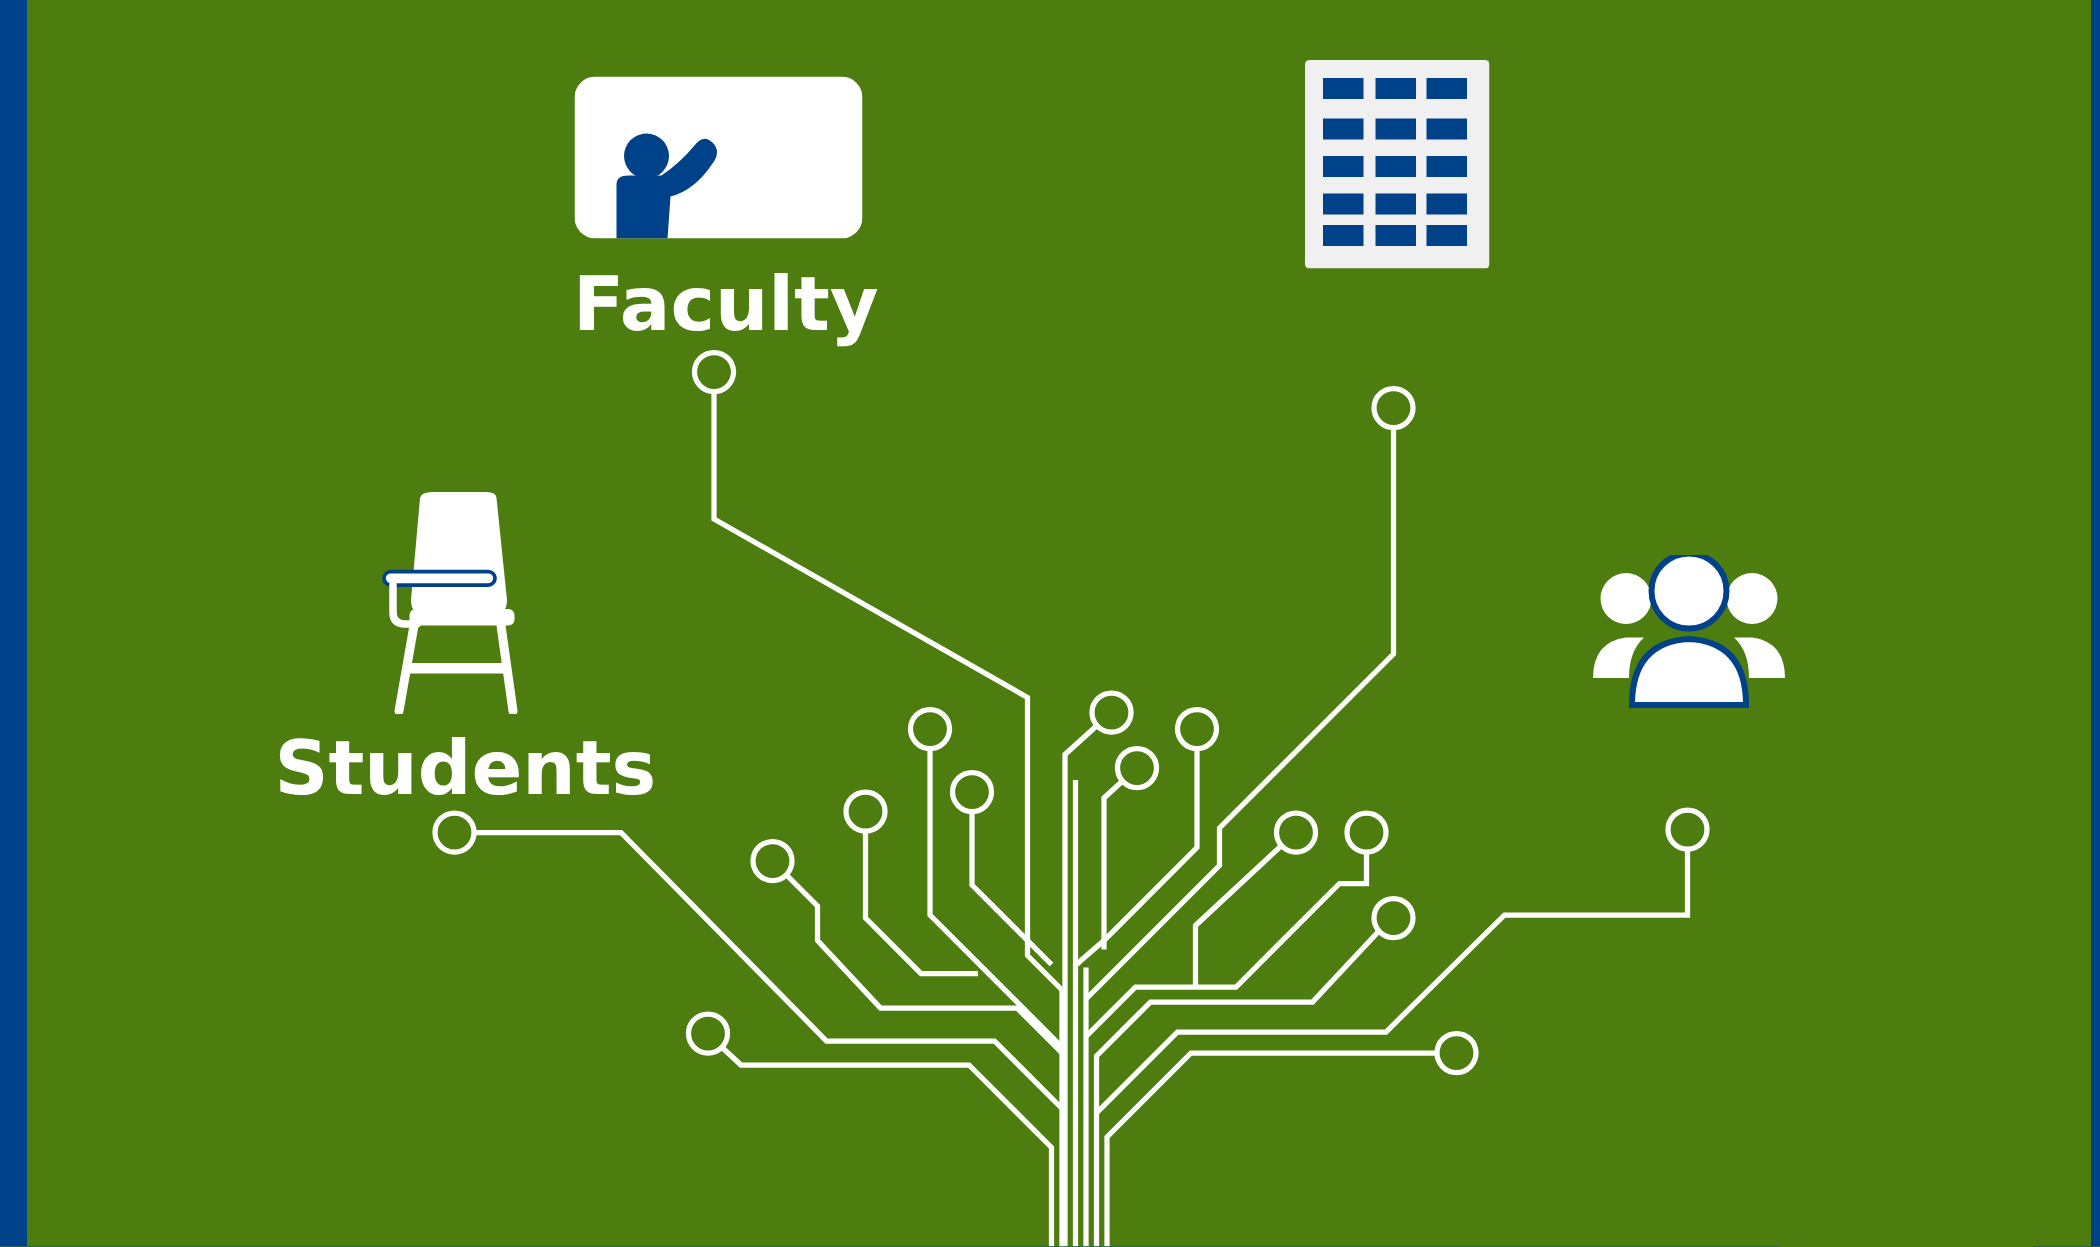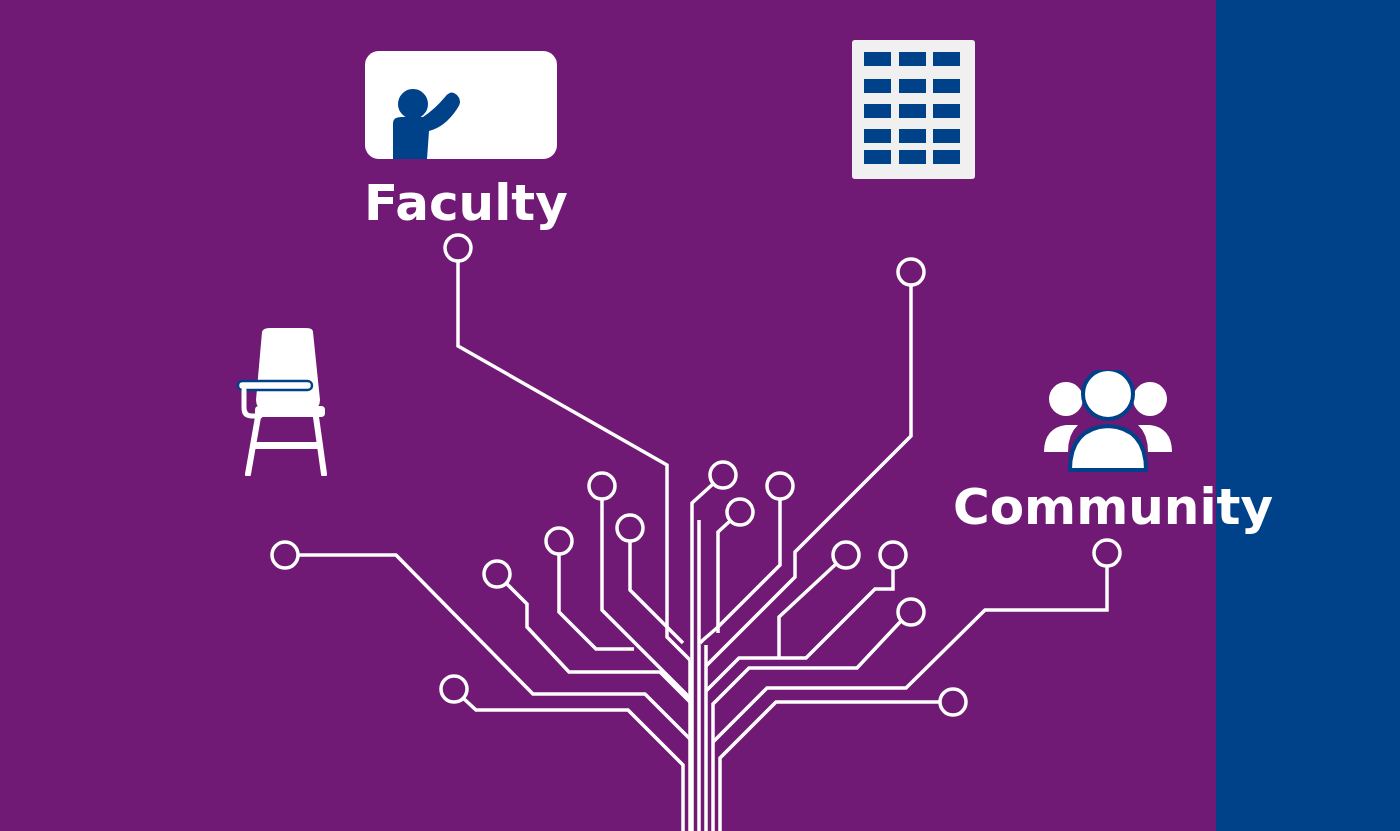--- a/index.html
+++ b/index.html
@@ -1,17 +1,17 @@
 <!DOCTYPE html>
 <html><head>
 <meta charset="utf-8">
 <style>
   html, body { margin: 0; padding: 0; }
   body { width: 1400px; height: 831px; overflow: hidden; background: #00428a; font-family: "DejaVu Sans", sans-serif; }
-  .stage { position: relative; width: 1216px; height: 831px; background: #701a75; }
+  .stage { position: relative; width: 1376px; height: 831px; background: #4d7c0f; margin-left: 18px; }
   svg.circuit { position: absolute; left: 0; top: 0; }
   .label { position: absolute; color: #ffffff; font-weight: bold; font-size: 50px; letter-spacing: 0px; line-height: 1; white-space: nowrap; }
   .icon { position: absolute; }
 </style>
 </head>
 <body>
 
 <div class="stage">
 
   <svg class="circuit" width="1400" height="831" viewBox="0 0 1400 831" fill="none" stroke="#ffffff" stroke-width="3.5" stroke-linejoin="miter">
@@ -113,26 +113,26 @@
 
   <svg class="icon" style="left:236px; top:328px;" width="92" height="148" viewBox="0 0 92 148">
     <path d="M26 4 Q27 0 34 0 L70 0 Q77 0 77 4 L84 72 Q84 82 74 82 L30 82 Q20 82 20 72 Z" fill="#ffffff"></path>
     <rect x="2" y="53" width="74" height="9" rx="4.5" fill="#ffffff" stroke="#00428a" stroke-width="2.5"></rect>
     <path d="M8 62 L8 80 Q8 88 16 88 L24 88" stroke="#ffffff" stroke-width="5" fill="none" stroke-linecap="round"></path>
     <rect x="19" y="78" width="70" height="11" rx="4" fill="#ffffff"></rect>
     <path d="M22 89 L12 146" stroke="#ffffff" stroke-width="6" stroke-linecap="round"></path>
     <path d="M80 89 L88 146" stroke="#ffffff" stroke-width="6" stroke-linecap="round"></path>
     <rect x="18" y="114" width="66" height="7" fill="#ffffff"></rect>
   </svg>
+  <div class="label" style="left:165px; top:487px;">Students</div>
 
   <svg class="icon" style="left:1042px; top:370px;" width="132" height="102" viewBox="0 0 132 102">
     <g fill="#ffffff">
       <circle cx="24" cy="29" r="17"></circle>
       <circle cx="108" cy="29" r="17"></circle>
       <path d="M2 82 Q2 58 24 55 L36 55 Q26 64 26 82 Z"></path>
       <path d="M130 82 Q130 58 108 55 L96 55 Q106 64 106 82 Z"></path>
     </g>
     <circle cx="66" cy="24" r="25" fill="#ffffff" stroke="#00428a" stroke-width="4"></circle>
     <path d="M28 100 Q28 58 66 56 Q104 58 104 100 Z" fill="#ffffff" stroke="#00428a" stroke-width="4"></path>
   </svg>
-  <div class="label" style="left:953px; top:482px;">Community</div>
 
 </div>
 
 </body></html>

